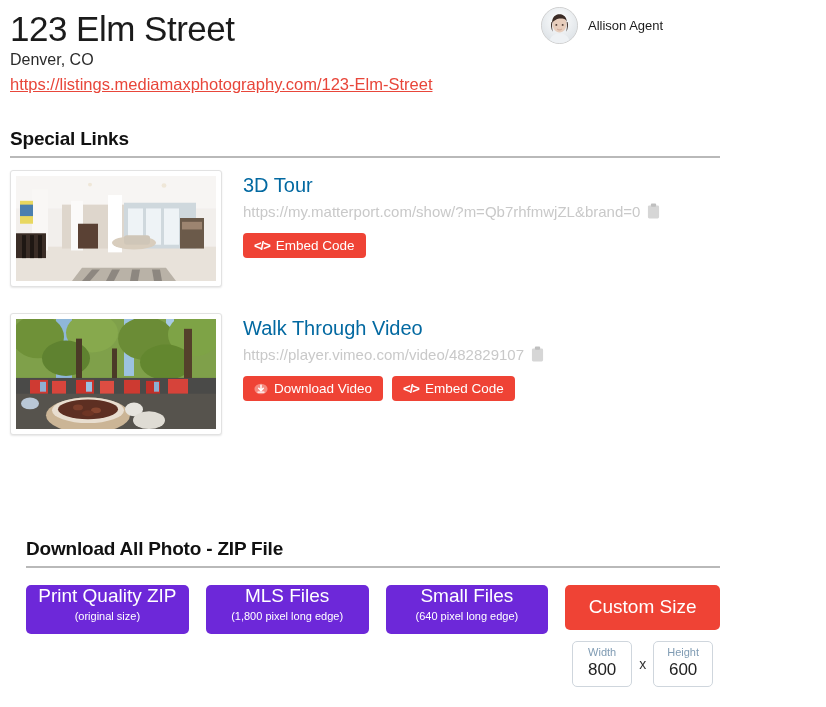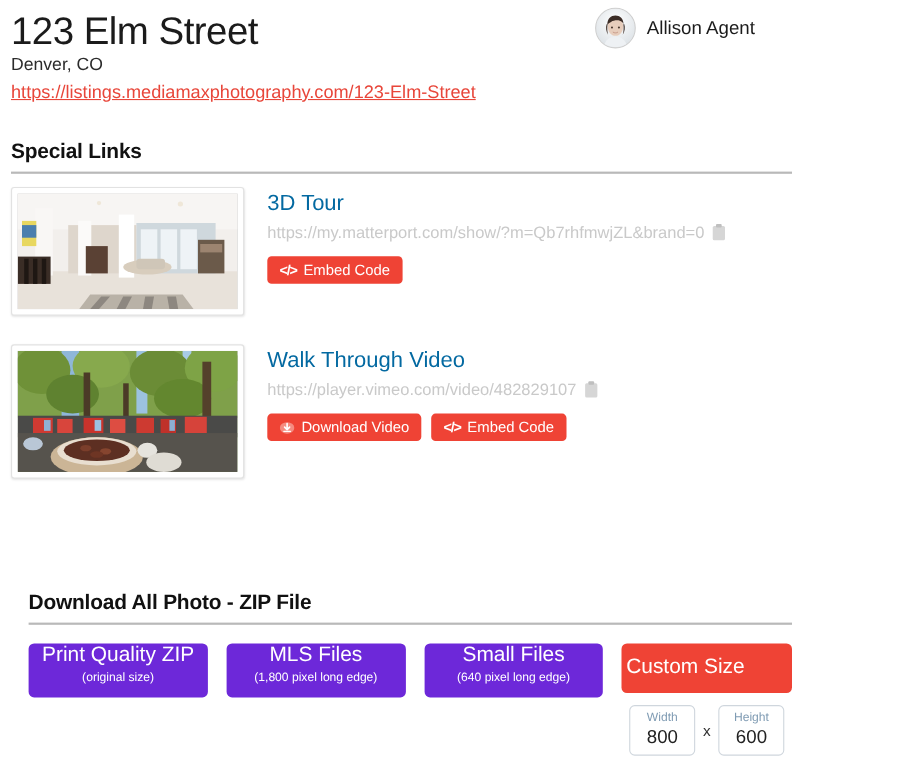--- a/index.html
+++ b/index.html
@@ -49,21 +49,21 @@
   .avatar {
     width: 37px; height: 37px;
     border-radius: 50%;
     overflow: hidden;
     border: 1px solid #cfcfcf;
     background: #dfe3e6;
     flex: none;
     position: relative;
   }
   .avatar svg { display: block; width: 100%; height: 100%; }
-  .agent-name { font-size: 17px; color: #1b1b1b; }
+  .agent-name { font-size: 13px; color: #1b1b1b; }
 
   
   .section { margin-top: 0; }
   .sec-title {
     font-size: 19px;
     font-weight: bold;
     color: #111;
     padding-left: 10px;
     letter-spacing: -0.2px;
   }
@@ -180,21 +180,21 @@
   }
 
   .custom-col { flex: 1; display: flex; flex-direction: column; align-items: stretch; }
   .custom-size-btn {
     background: #ef4335;
     color: #fff;
     border: none;
     border-radius: 5px;
     cursor: pointer;
     padding: 11px 4px 12px;
-    text-align: left;
+    text-align: center;
     font-size: 19px;
     font-family: "Liberation Sans", sans-serif;
     line-height: 1.15;
   }
   .dim-row {
     display: flex;
     align-items: center;
     justify-content: center;
     gap: 7px;
     margin-top: 11px;

